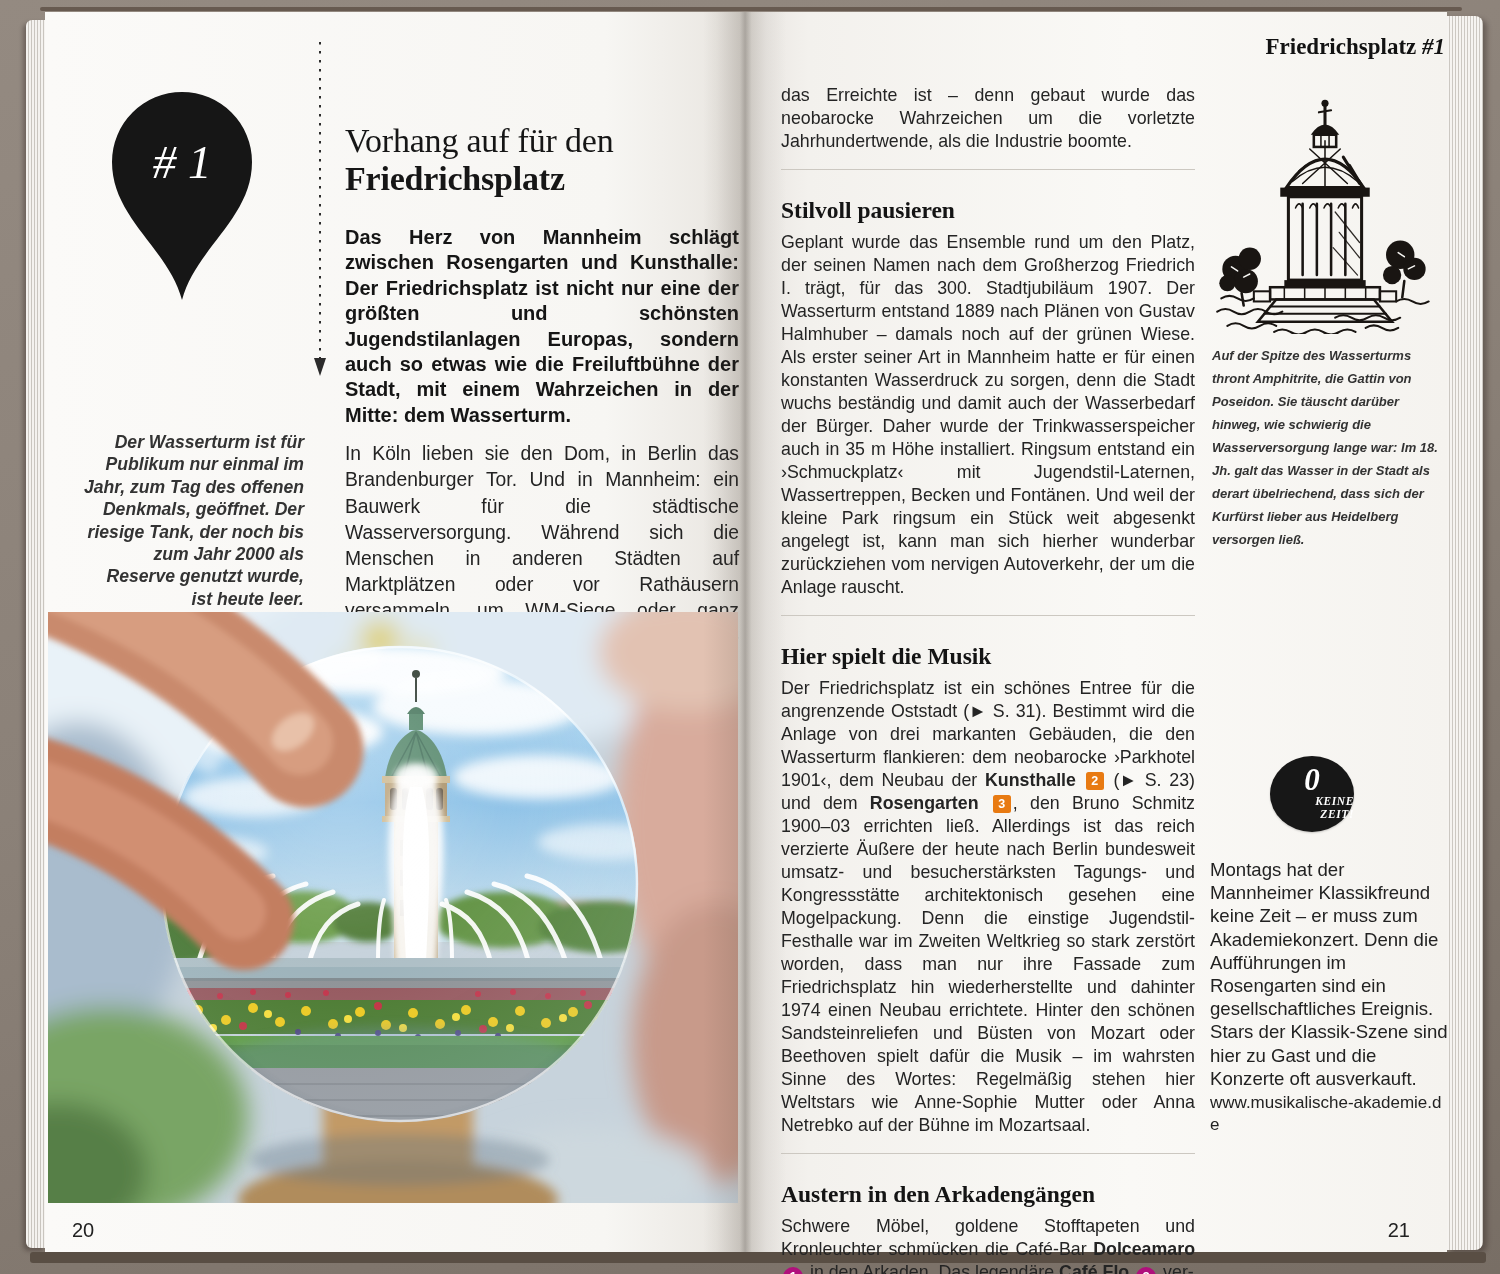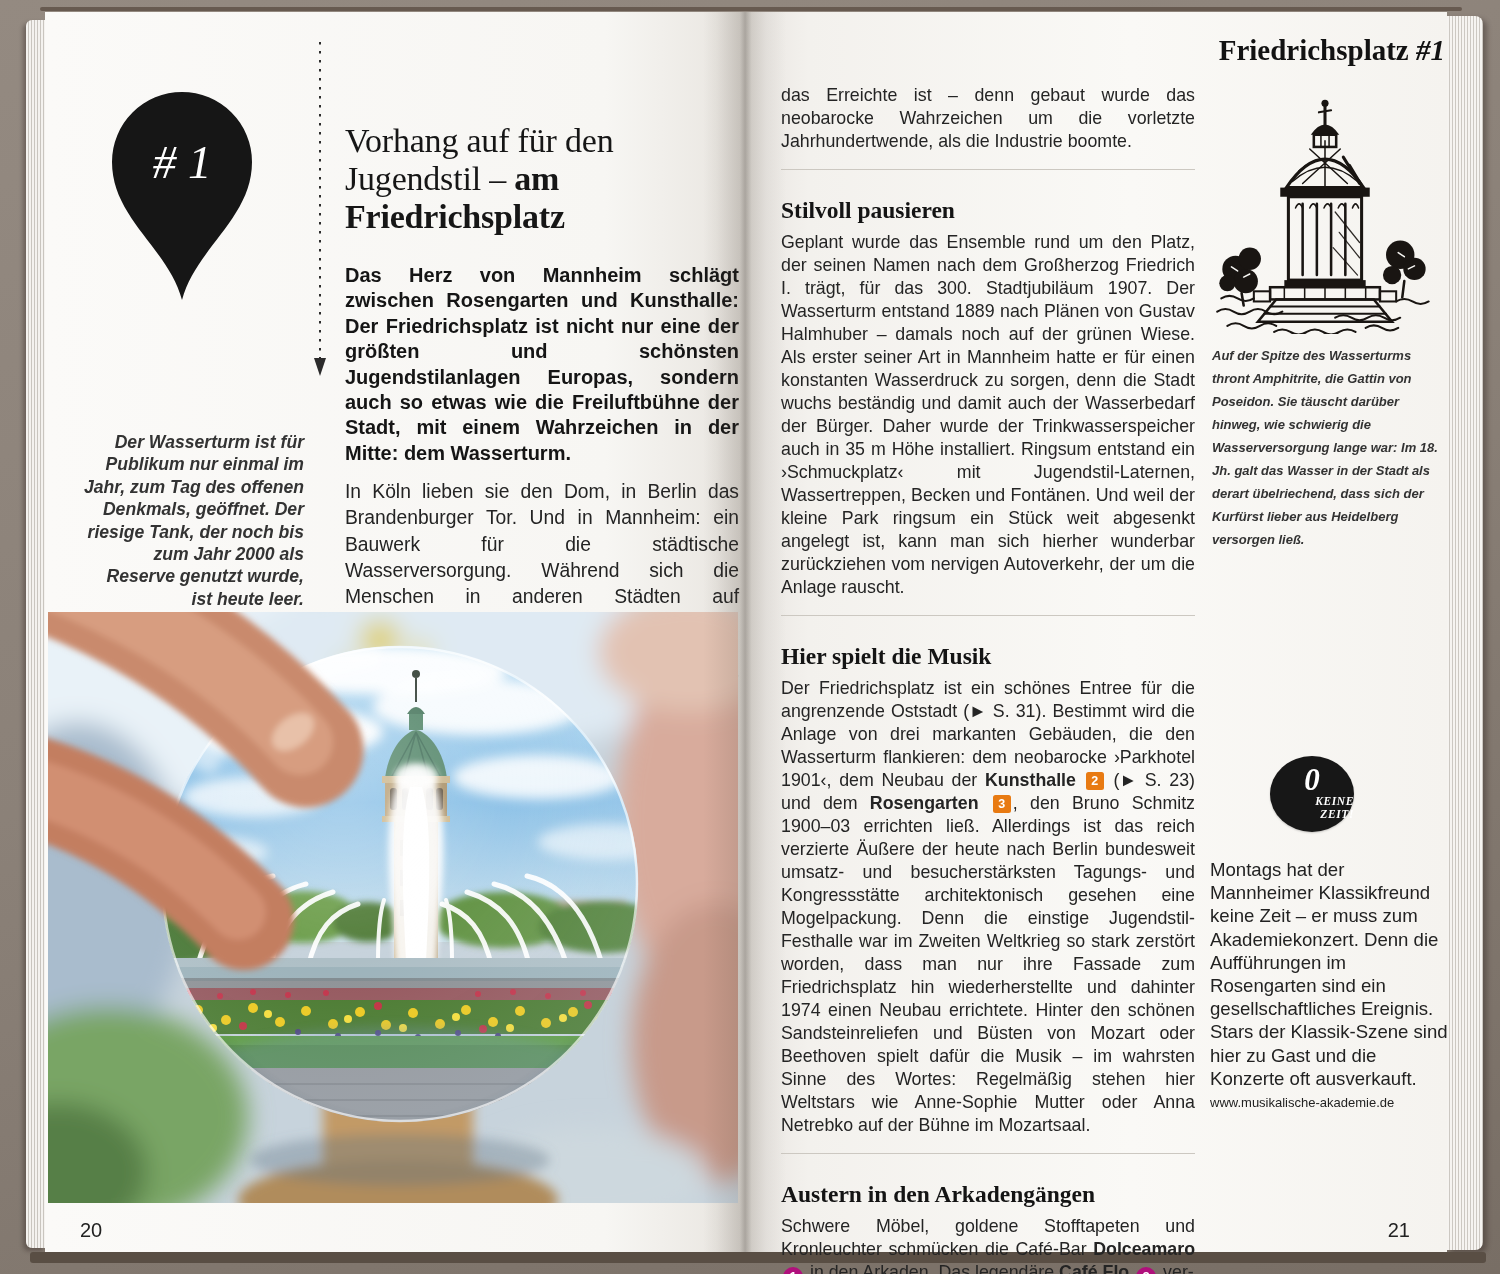--- a/index.html
+++ b/index.html
@@ -21,28 +21,28 @@
   .right-page{left:745px;top:12px;width:702px;height:1240px;
     background:linear-gradient(to right,#d9d5cf 0%,#ecleae6 2%,#f3f1ed 8%,#faf9f6 55%,#f5f3ef 100%);
     background:linear-gradient(to right,#d9d5cf 0%,#ebe8e4 3%,#f3f1ed 9%,#faf9f6 55%,#f5f3ef 100%);}
   .spine-shadow{left:703px;top:12px;width:84px;height:1240px;pointer-events:none;
     background:linear-gradient(to right,rgba(80,70,60,0) 0%,rgba(80,70,60,.16) 44%,rgba(60,52,45,.30) 50%,rgba(80,70,60,.10) 58%,rgba(80,70,60,0) 100%);}
   .title{font-family:"Liberation Serif",serif;font-size:34px;line-height:38px;color:#161616;letter-spacing:-.2px;}
   .title .b{font-weight:700;}
   .lead{font-weight:700;font-size:20px;line-height:25.4px;text-align:justify;color:#151515;margin-top:27px;}
   .bodytxt{font-size:19.3px;line-height:26.2px;text-align:justify;color:#232323;margin-top:13px;}
   .margin-note{font-style:italic;font-weight:600;font-size:17.6px;line-height:22.4px;color:#333;text-align:right;}
-  .runhead{font-family:"Liberation Serif",serif;font-weight:700;font-size:29px;color:#121212;text-align:right;}
+  .runhead{font-family:"Liberation Serif",serif;font-weight:700;font-size:23px;color:#121212;text-align:right;}
   .runhead .num{font-style:italic;}
   .col-body{font-size:17.8px;line-height:23px;text-align:justify;color:#242424;}
   .sec-h{font-family:"Liberation Serif",serif;font-weight:600;font-size:23.5px;color:#141414;
          border-top:1px solid #ccc8c1;padding-top:27px;margin-top:16px;margin-bottom:7px;}
   .sidebar-caption{font-style:italic;font-weight:600;font-size:13px;line-height:23px;color:#333;}
   .sidebar-note{font-size:18.6px;line-height:23.2px;color:#222;}
-  .sidebar-url{font-size:13px;line-height:22px;color:#222;word-break:break-all;}
+  .sidebar-url{font-size:17px;line-height:22px;color:#222;word-break:break-all;}
   .pageno{font-size:20px;color:#222;}
   .b{font-weight:700;}
   .badge-sq{display:inline-flex;align-items:center;justify-content:center;width:18px;height:18px;
     border-radius:2.5px;background:var(--orange_badge,#e87a12);color:#fff;
     font:700 12.5px/1 "Liberation Sans",sans-serif;vertical-align:1px;margin:0 2px;}
   .badge-ci{display:inline-flex;align-items:center;justify-content:center;width:20px;height:20px;
     border-radius:50%;background:var(--magenta_badge,#b0107c);color:#fff;
     font:700 13px/1 "Liberation Sans",sans-serif;vertical-align:-3px;margin:0 2px;}
   .notime{left:1270px;top:756px;width:84px;height:76px;border-radius:50%;background:var(--badge_black,#171717);
     color:#fff;text-align:center;font-family:"Liberation Serif",serif;font-style:italic;
@@ -73,21 +73,20 @@
   <div class="abs" style="left:312px;top:40px;width:16px;height:342px;">
     <svg width="16" height="342" viewBox="0 0 16 342">
       <line x1="8" y1="2" x2="8" y2="318" stroke="#2b2b2b" stroke-width="2" stroke-dasharray="2.5 6.5"></line>
       <polygon points="2,318 14,318 8,336" fill="#2b2b2b"></polygon>
     </svg>
   </div>
 
   <div class="abs" style="left:345px;top:90px;width:394px;margin-top:32px;">
     <div class="title">
       <div>Vorhang auf für den</div>
-      <div><span>Jugendstil – </span><span class="b">am</span></div>
       <div class="b">Friedrichsplatz</div>
     </div>
     <div class="lead">Das Herz von Mannheim schlägt zwischen Rosengarten und Kunsthalle: Der Friedrichsplatz ist nicht nur eine der größten und schönsten Jugendstilanlagen Europas, sondern auch so etwas wie die Freiluftbühne der Stadt, mit einem Wahrzeichen in der Mitte: dem Wasserturm.</div>
     <div class="bodytxt">
       <span>In Köln lieben sie den Dom, in Berlin das Brandenburger Tor. Und in Mannheim: ein Bauwerk für die städtische Wasserversorgung. Während sich die Menschen in anderen Städten auf Marktplätzen oder vor Rathäusern versammeln, um WM-Siege oder ganz einfach das Leben zu feiern, treffen sich die Mannheimer rund um ihren </span><span class="b">Wasserturm</span>
       <span class="badge-sq">1</span><span>. Das ist typisch für diese Stadt, in der man stolz auf</span>
     </div>
   </div>
 
   <div class="abs margin-note" style="left:84px;top:431px;width:220px;">Der Wasserturm ist für Publikum nur einmal im Jahr, zum Tag des offenen Denkmals, geöffnet. Der riesige Tank, der noch bis zum Jahr 2000 als Reserve genutzt wurde, ist heute leer.</div>
@@ -283,21 +282,21 @@
       <g filter="url(#b3)">
         <path d="M-40,-50 C60,-20 170,40 258,138" stroke="#c98a6d" stroke-width="115" stroke-linecap="round" fill="none"></path>
         <path d="M-40,-50 C60,-20 170,40 252,130" stroke="#dba184" stroke-width="66" stroke-linecap="round" fill="none" opacity=".8"></path>
         <path d="M-50,165 C40,185 120,230 196,308" stroke="#c37e60" stroke-width="100" stroke-linecap="round" fill="none"></path>
         <path d="M-50,165 C40,185 118,228 190,300" stroke="#d69678" stroke-width="56" stroke-linecap="round" fill="none" opacity=".75"></path>
         <ellipse cx="245" cy="120" rx="24" ry="15" fill="#e9c3ab" opacity=".95" transform="rotate(-38 245 120)"></ellipse>
       </g>
     </svg>
   </div>
 
-  <div class="abs pageno" style="left:80px;top:1219px;text-align:right;">20</div>
+  <div class="abs pageno" style="left:72px;top:1219px;text-align:right;">20</div>
 
   <div class="abs runhead" style="left:945px;top:34px;width:500px;">
     <span>Friedrichsplatz </span><span class="num">#1</span>
   </div>
 
   <div class="abs" style="left:781px;top:84px;width:414px;">
     <div class="col-body">das Erreichte ist – denn gebaut wurde das neobarocke Wahrzeichen um die vorletzte Jahrhundertwende, als die Industrie boomte.</div>
 
     <div class="sec-h">Stilvoll pausieren</div>
     <div class="col-body">Geplant wurde das Ensemble rund um den Platz, der seinen Namen nach dem Großherzog Friedrich I. trägt, für das 300. Stadtjubiläum 1907. Der Wasserturm entstand 1889 nach Plänen von Gustav Halmhuber – damals noch auf der grünen Wiese. Als erster seiner Art in Mannheim hatte er für einen konstanten Wasserdruck zu sorgen, denn die Stadt wuchs beständig und damit auch der Wasserbedarf der Bürger. Daher wurde der Trinkwasserspeicher auch in 35 m Höhe installiert. Ringsum entstand ein ›Schmuckplatz‹ mit Jugendstil-Laternen, Wassertreppen, Becken und Fontänen. Und weil der kleine Park ringsum ein Stück weit abgesenkt angelegt ist, kann man sich hierher wunderbar zurückziehen vom nervigen Autoverkehr, der um die Anlage rauscht.</div>

